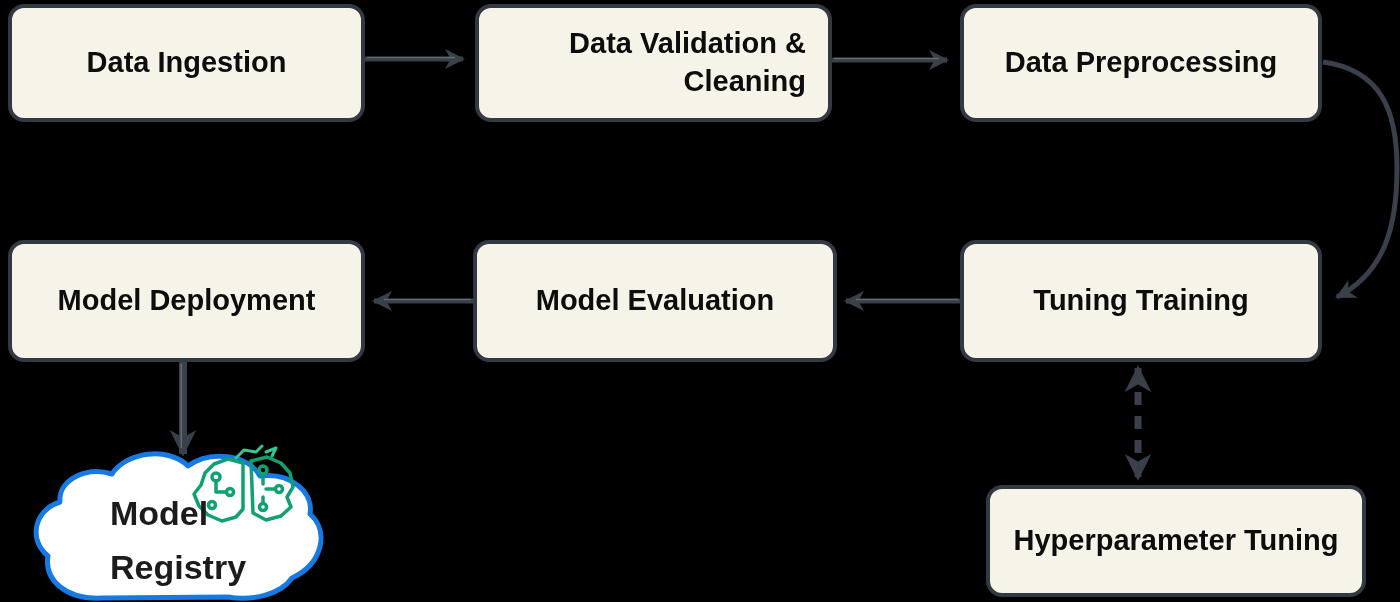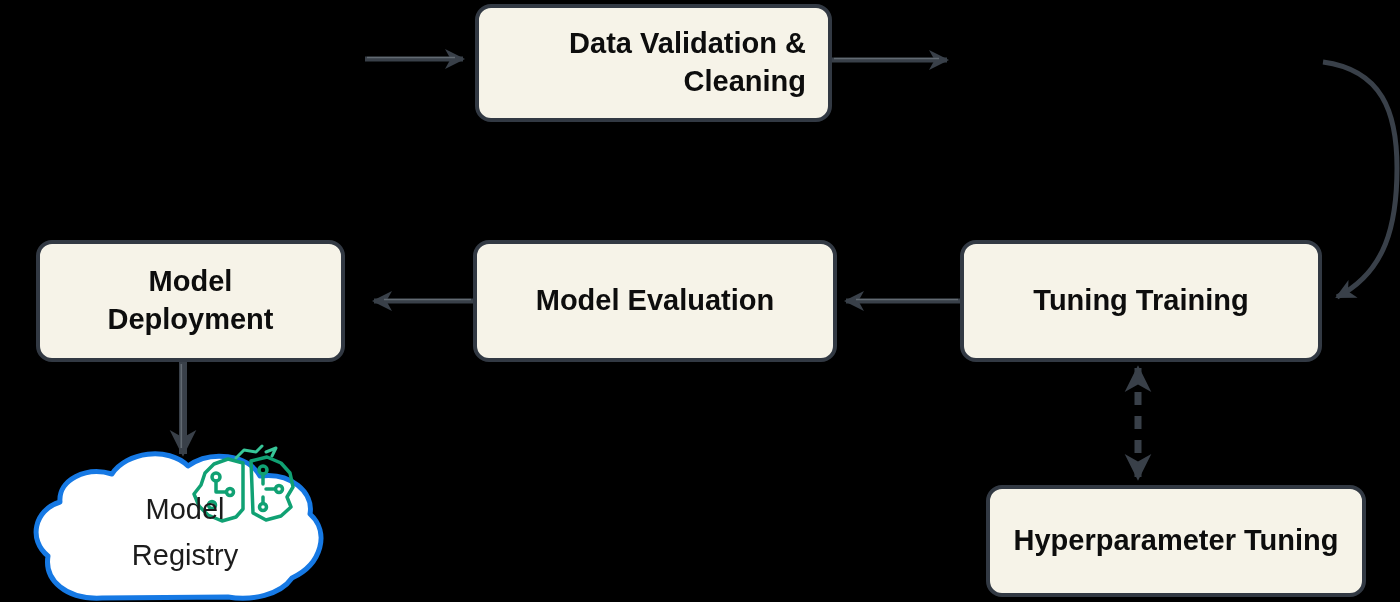--- a/index.html
+++ b/index.html
@@ -24,21 +24,21 @@
     display:flex;align-items:center;justify-content:center;
     text-align:center;padding:0 22px;
     font-weight:700;font-size:29px;line-height:1.3;
     color:var(--c-node-text,#0d0d0d);
   }
   .cloud-path{fill:var(--c-cloud-fill,#fff);stroke:var(--c-cloud-border,#1679e4);stroke-width:5;stroke-linejoin:round;}
   .brain{stroke:var(--c-icon-green,#10a173);fill:none;stroke-width:3.5;stroke-linejoin:round;stroke-linecap:round;}
   .brain-accent{stroke:var(--c-icon-green-light,#37c698);fill:none;stroke-width:3;stroke-linejoin:round;stroke-linecap:round;}
   .cloud-label{
     position:absolute;left:110px;top:486px;width:150px;
-    text-align:center;font-size:29px;line-height:1.6;font-weight:400;
+    text-align:left;font-size:34px;line-height:1.6;font-weight:700;
     color:var(--c-cloud-text,#1c1c1c);
   }
 </style>
 </head>
 <body>
 
 <div class="canvas">
 
   <svg class="edges" viewBox="0 0 1400 602" aria-hidden="true">
     <defs>
@@ -89,27 +89,33 @@
 
     <path class="edge w5" marker-end="url(#ah)" d="M473,301 H374"></path>
     <path class="shine" d="M471,299.5 H384"></path>
 
     <path class="edge w8" marker-end="url(#ahb)" d="M183,362 V454"></path>
     <path class="shine" d="M181.3,364 V448"></path>
 
     <path class="edge dashed" marker-start="url(#ahb)" marker-end="url(#ahb)" d="M1138,368 V478"></path>
   </svg>
 
+  <div class="node" style="left:8px;top:4px;width:357px;height:118px;">
+    <span>Data Ingestion</span>
+  </div>
 
   <div class="node" style="left:475px;top:4px;width:357px;height:118px;text-align:right;">
     <span>Data Validation &amp; Cleaning</span>
   </div>
 
+  <div class="node" style="left:960px;top:4px;width:362px;height:118px;">
+    <span>Data Preprocessing</span>
+  </div>
 
-  <div class="node" style="left:8px;top:240px;width:309px;height:122px;margin-left:28px;">
+  <div class="node" style="left:8px;top:240px;width:357px;height:122px;">
     <span>Model Deployment</span>
   </div>
 
   <div class="node" style="left:473px;top:240px;width:364px;height:122px;justify-content:center;">
     <span>Model Evaluation</span>
   </div>
 
   <div class="node" style="left:960px;top:240px;width:362px;height:122px;">
     <span>Tuning Training</span>
   </div>

